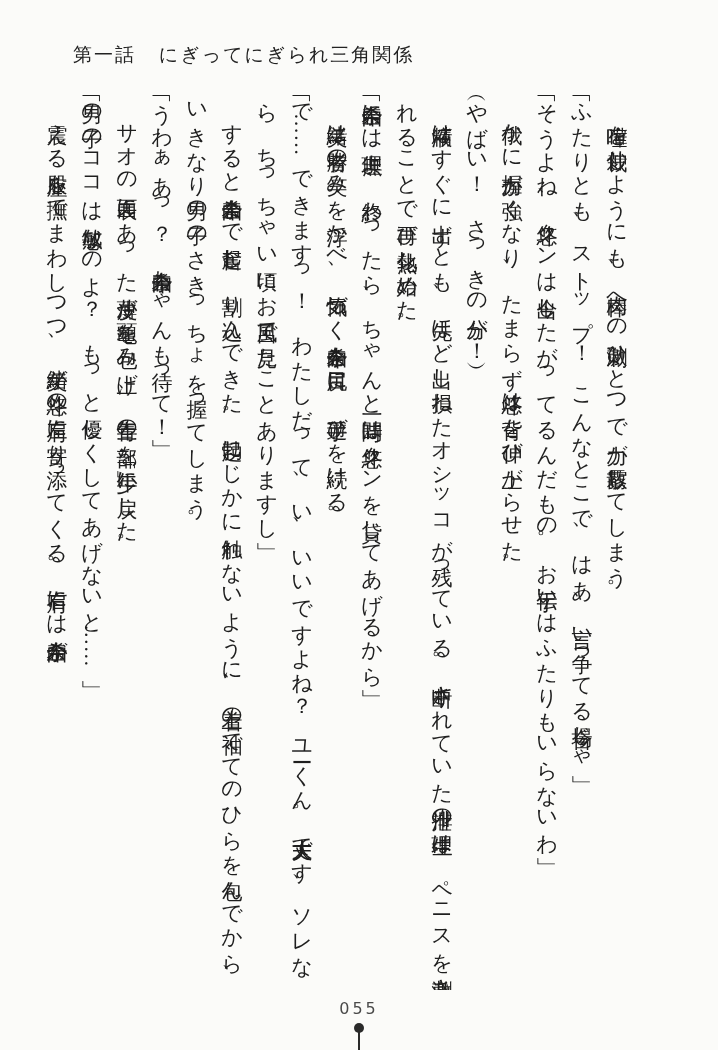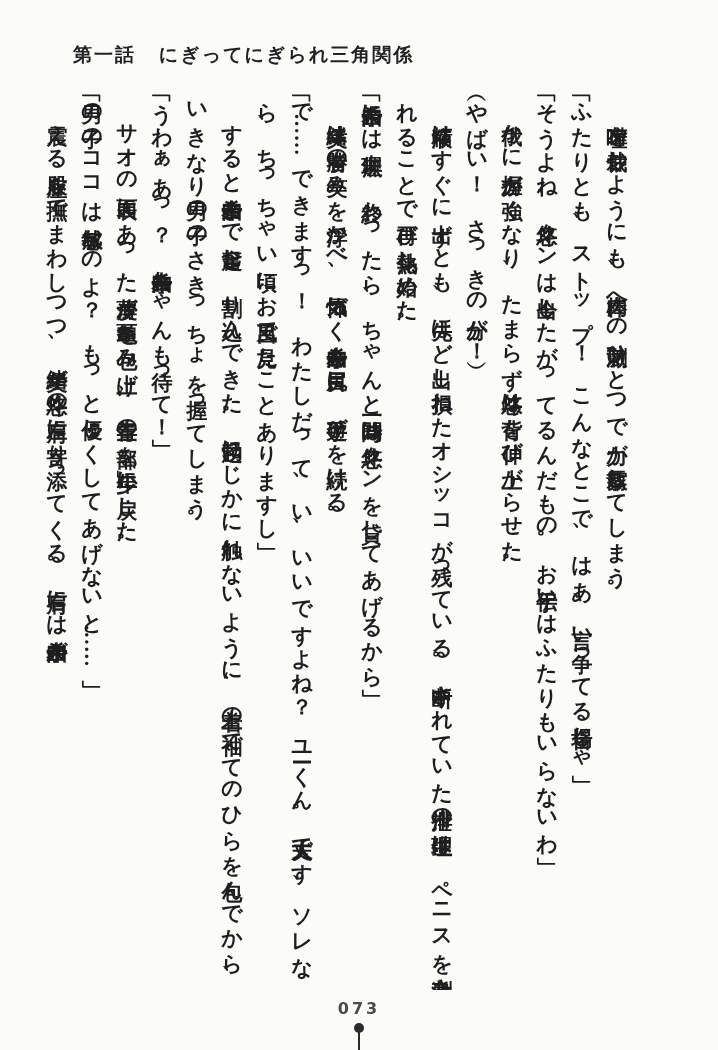--- a/index.html
+++ b/index.html
@@ -7,21 +7,20 @@
     padding: 0;
   }
   .page {
     position: relative;
     width: 718px;
     height: 1050px;
     background: #fbfbf9;
     overflow: hidden;
     font-family: "Liberation Serif", "DejaVu Serif", serif;
     color: #1e1e1e;
-    font-weight: bold;
   }
   .chapter-header {
     position: absolute;
     top: 42px;
     left: 73px;
     font-size: 19px;
     letter-spacing: 2px;
     white-space: nowrap;
     color: #222;
   }
@@ -107,18 +106,18 @@
       <p class="para narrative">美緒は勝者の笑みを浮かべ、怖気づく由希奈を尻目に、手遊びを続ける。</p>
       <p class="para dialogue">「で……できますっ！　わたしだって、い、いいですよね？　ユーくん。大丈夫です、ソレなら、ちっちゃい頃にお風呂で見たことありますし」</p>
       <p class="para narrative">すると由希奈まで奮起し、割り込んできた。勃起にじかに触れないように、上着の袖でてのひらを包んでから、いきなり男の子のさきっちょを握ってしまう。</p>
       <p class="para dialogue">「うわぁあっ？　由希奈ちゃんも待って！」</p>
       <p class="para narrative">サオの表面にあった薄皮が亀頭を包み上げ、青年の一部を「少年」に戻した。</p>
       <p class="para dialogue">「男の子のココは敏感なのよ？　もっと優しくしてあげないと……」</p>
       <p class="para narrative">震える股座を撫でまわしつつ、美緒が悠斗の左肩に寄り添ってくる。右肩には由希奈が</p>
     </div>
 
   <div class="footer">
-    <div class="page-number">073</div>
+    <div class="page-number">055</div>
     <div class="footer-dot"></div>
     <div class="footer-stem"></div>
   </div>
 
 </div>
 
 </body></html>

